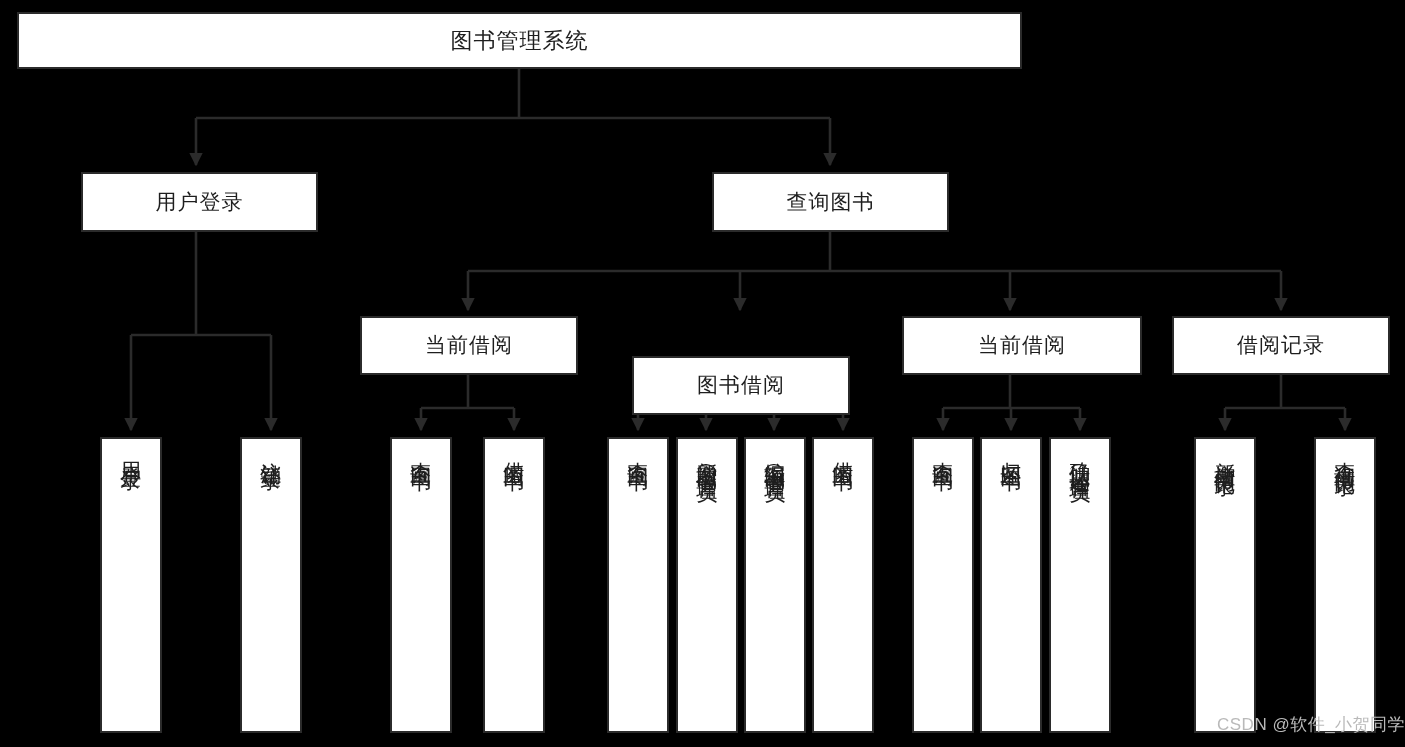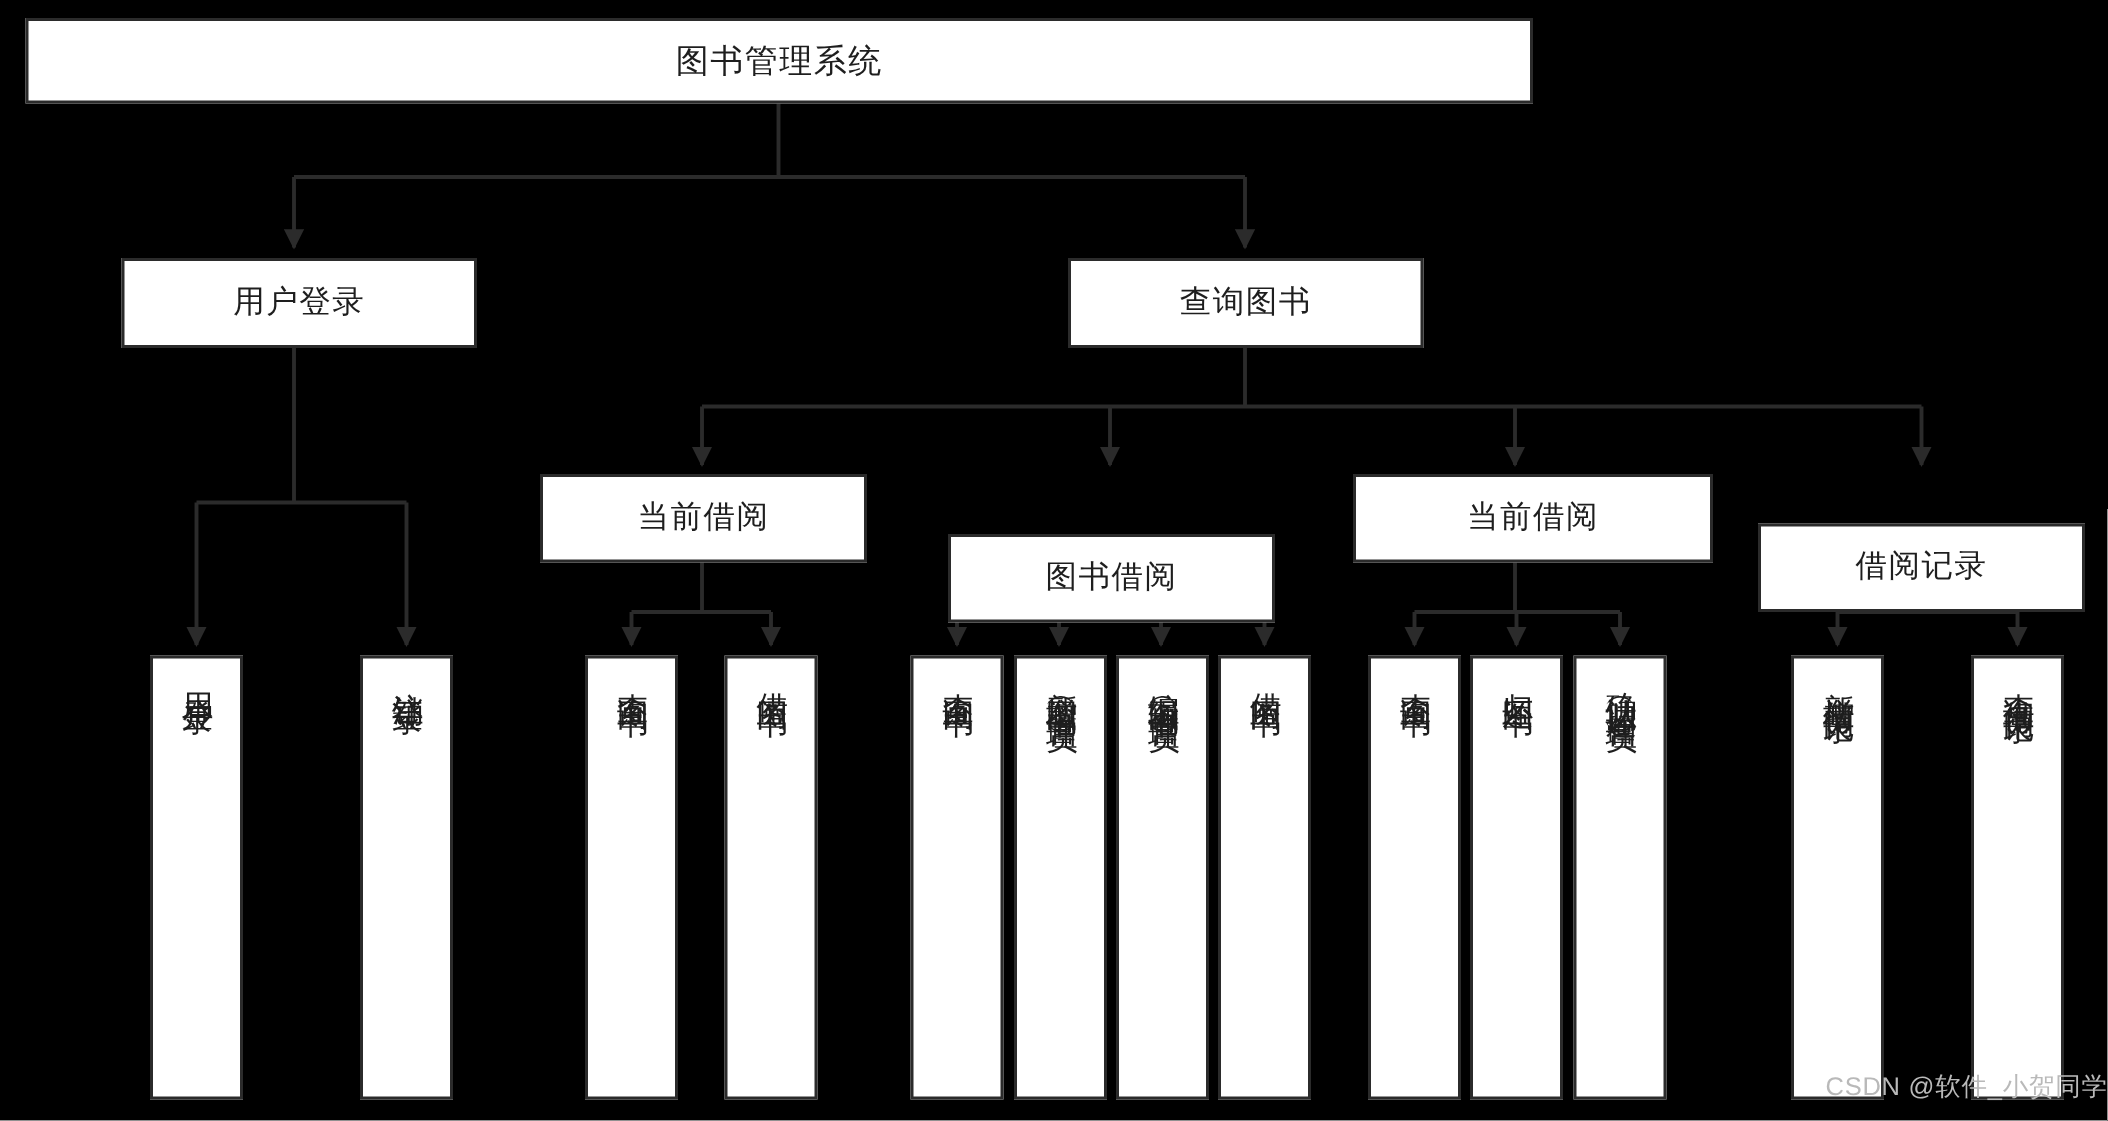--- a/index.html
+++ b/index.html
@@ -133,21 +133,21 @@
 
   <div class="node" style="left:360px;top:316px;width:218px;height:59px;">
     <span class="label">当前借阅</span>
   </div>
   <div class="node" style="left:632px;top:316px;width:218px;height:59px;margin-top:40px;">
     <span class="label">图书借阅</span>
   </div>
   <div class="node" style="left:902px;top:316px;width:240px;height:59px;">
     <span class="label">当前借阅</span>
   </div>
-  <div class="node" style="left:1172px;top:316px;width:218px;height:59px;margin-top:33px;">
+  <div class="node" style="left:1172px;top:316px;width:218px;height:59px;">
     <span class="label">借阅记录</span>
   </div>
 
   <div class="node leaf" style="left:100px;top:437px;width:62px;height:296px;">
     <span class="label">用户登录</span>
   </div>
   <div class="node leaf" style="left:240px;top:437px;width:62px;height:296px;">
     <span class="label">注销登录</span>
   </div>
 

